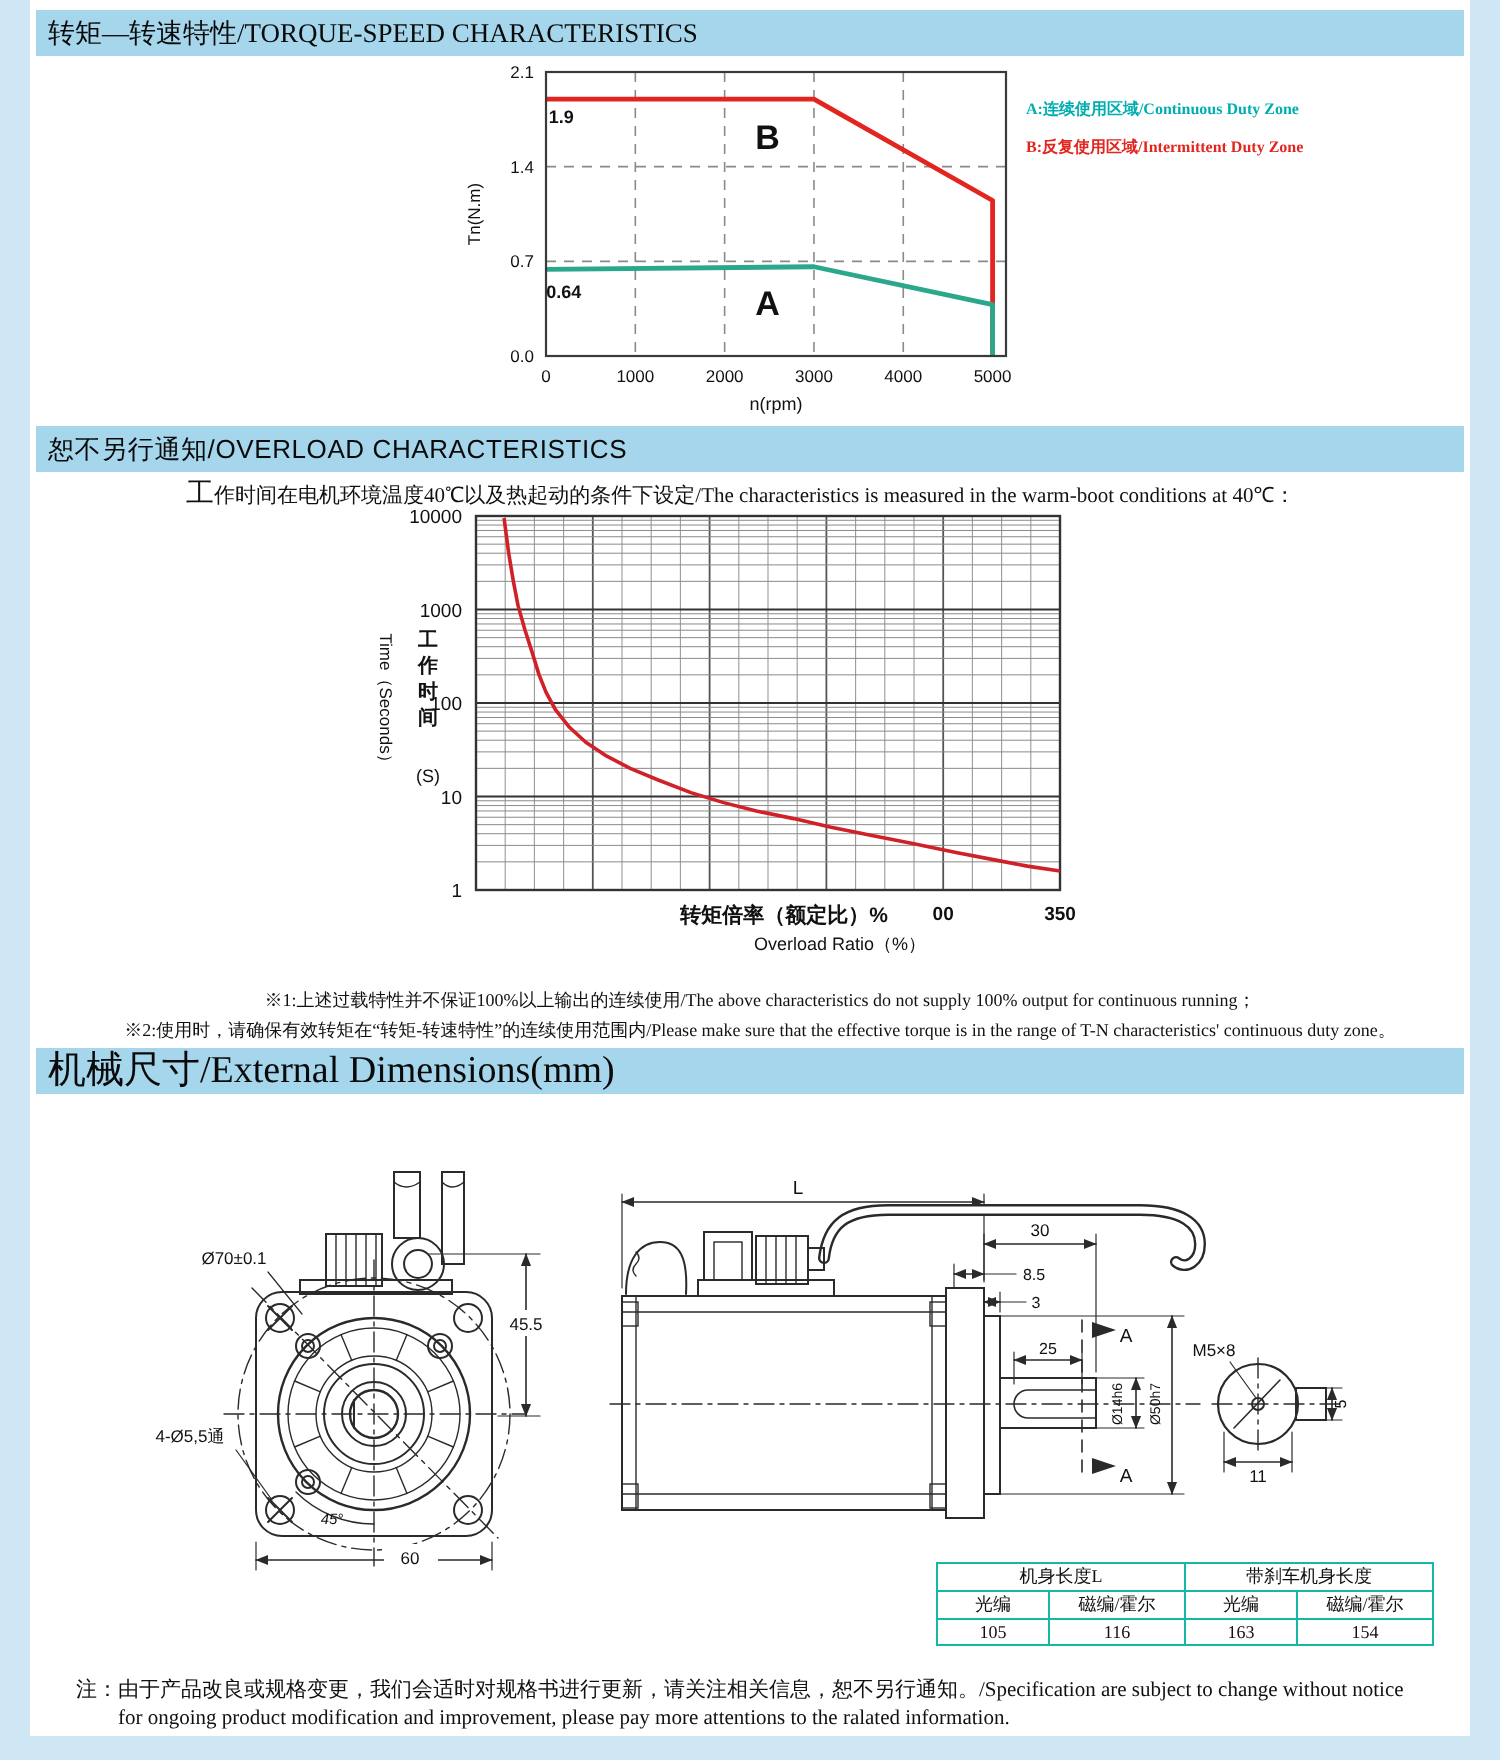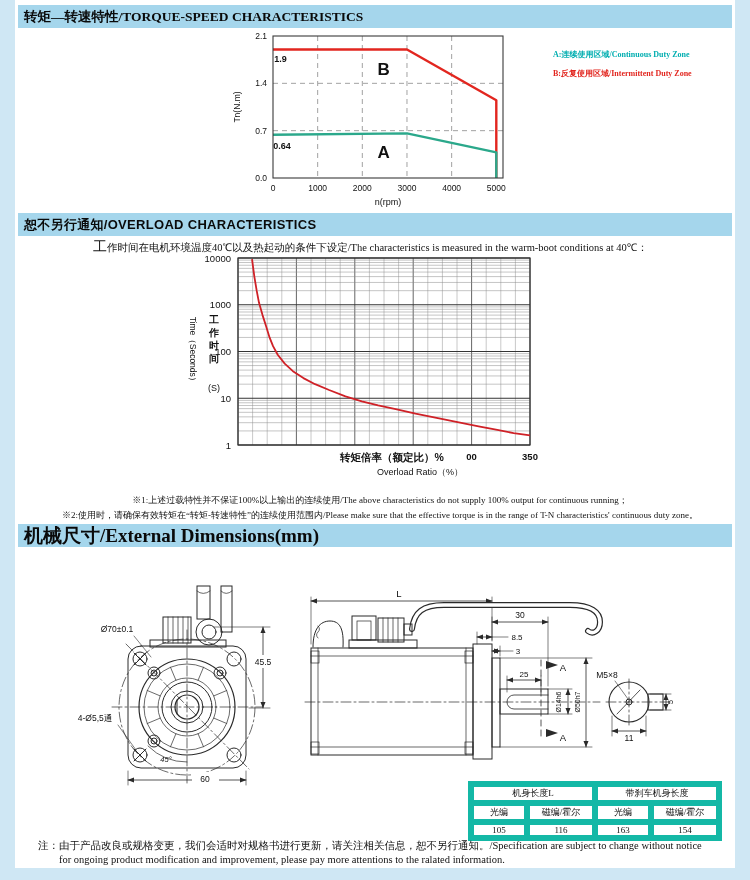--- a/index.html
+++ b/index.html
@@ -1,35 +1,35 @@
 <!DOCTYPE html>
 <html><head>
 <meta charset="utf-8">
 <style>
   *{margin:0;padding:0;box-sizing:border-box}
   html,body{width:750px;height:880px}
   body{position:relative;overflow:hidden;background:#cfe7f4;font-family:"Liberation Serif",serif;color:#111}
   #page{position:absolute;left:15px;top:0;width:720px;height:868px;background:#ffffff}
   .bar{position:absolute;left:18px;width:714px;height:23px;background:#a5d6ec;color:#0a0a0a;
-       font-weight:bold;font-size:13.5px;line-height:23px;padding-left:6px;
+       font-weight:normal;font-size:13.5px;line-height:23px;padding-left:6px;
        font-family:"Liberation Serif",serif}
   #bar1{top:5px}
   #bar2{top:213px;font-family:"Liberation Sans",sans-serif;font-size:13px;letter-spacing:.3px}
   #bar3{top:524px;font-size:19px}
   #subtitle{position:absolute;left:93px;top:238px;font-size:10.5px;width:640px}
   #subtitle::first-letter{font-size:14px}
   #torque-svg{position:absolute;left:180px;top:28px;width:350px;height:185px}
   #overload-svg{position:absolute;left:170px;top:248px;width:380px;height:240px}
-  #legend{position:absolute;left:553px;top:49px}
+  #legend{position:absolute;left:513px;top:49px}
   .legend-item{font-size:8px;font-weight:bold;margin-bottom:8px;font-family:"Liberation Serif",serif}
   #overload-notes{position:absolute;left:5px;top:493px;width:750px;text-align:center;font-size:9px;line-height:15px}
   #dims-svg{position:absolute;left:55px;top:575px;width:695px;height:215px}
   #dim-table{position:absolute;left:468px;top:781px;border-collapse:collapse;font-size:9px;text-align:center;
              font-family:"Liberation Serif",serif}
-  #dim-table td{border:6px solid #14b8a6;height:13px;padding:0 2px}
+  #dim-table td{border:1px solid #14b8a6;height:13px;padding:0 2px}
   #footnote{position:absolute;left:38px;top:839px;width:678px;font-size:10.5px;line-height:14px;display:flex}
   #footnote .fl{white-space:nowrap}
   svg text{font-family:"Liberation Sans",sans-serif;fill:#111;stroke:none}
   .dw{stroke:#2a2a2a;fill:none;stroke-width:1;stroke-linecap:round}
   .cl{stroke-dasharray:10 3 2 3;stroke-width:.7}
   .dl{stroke-width:.6}
   .dt{font-size:8.5px}
 </style>
 </head>
 <body>

